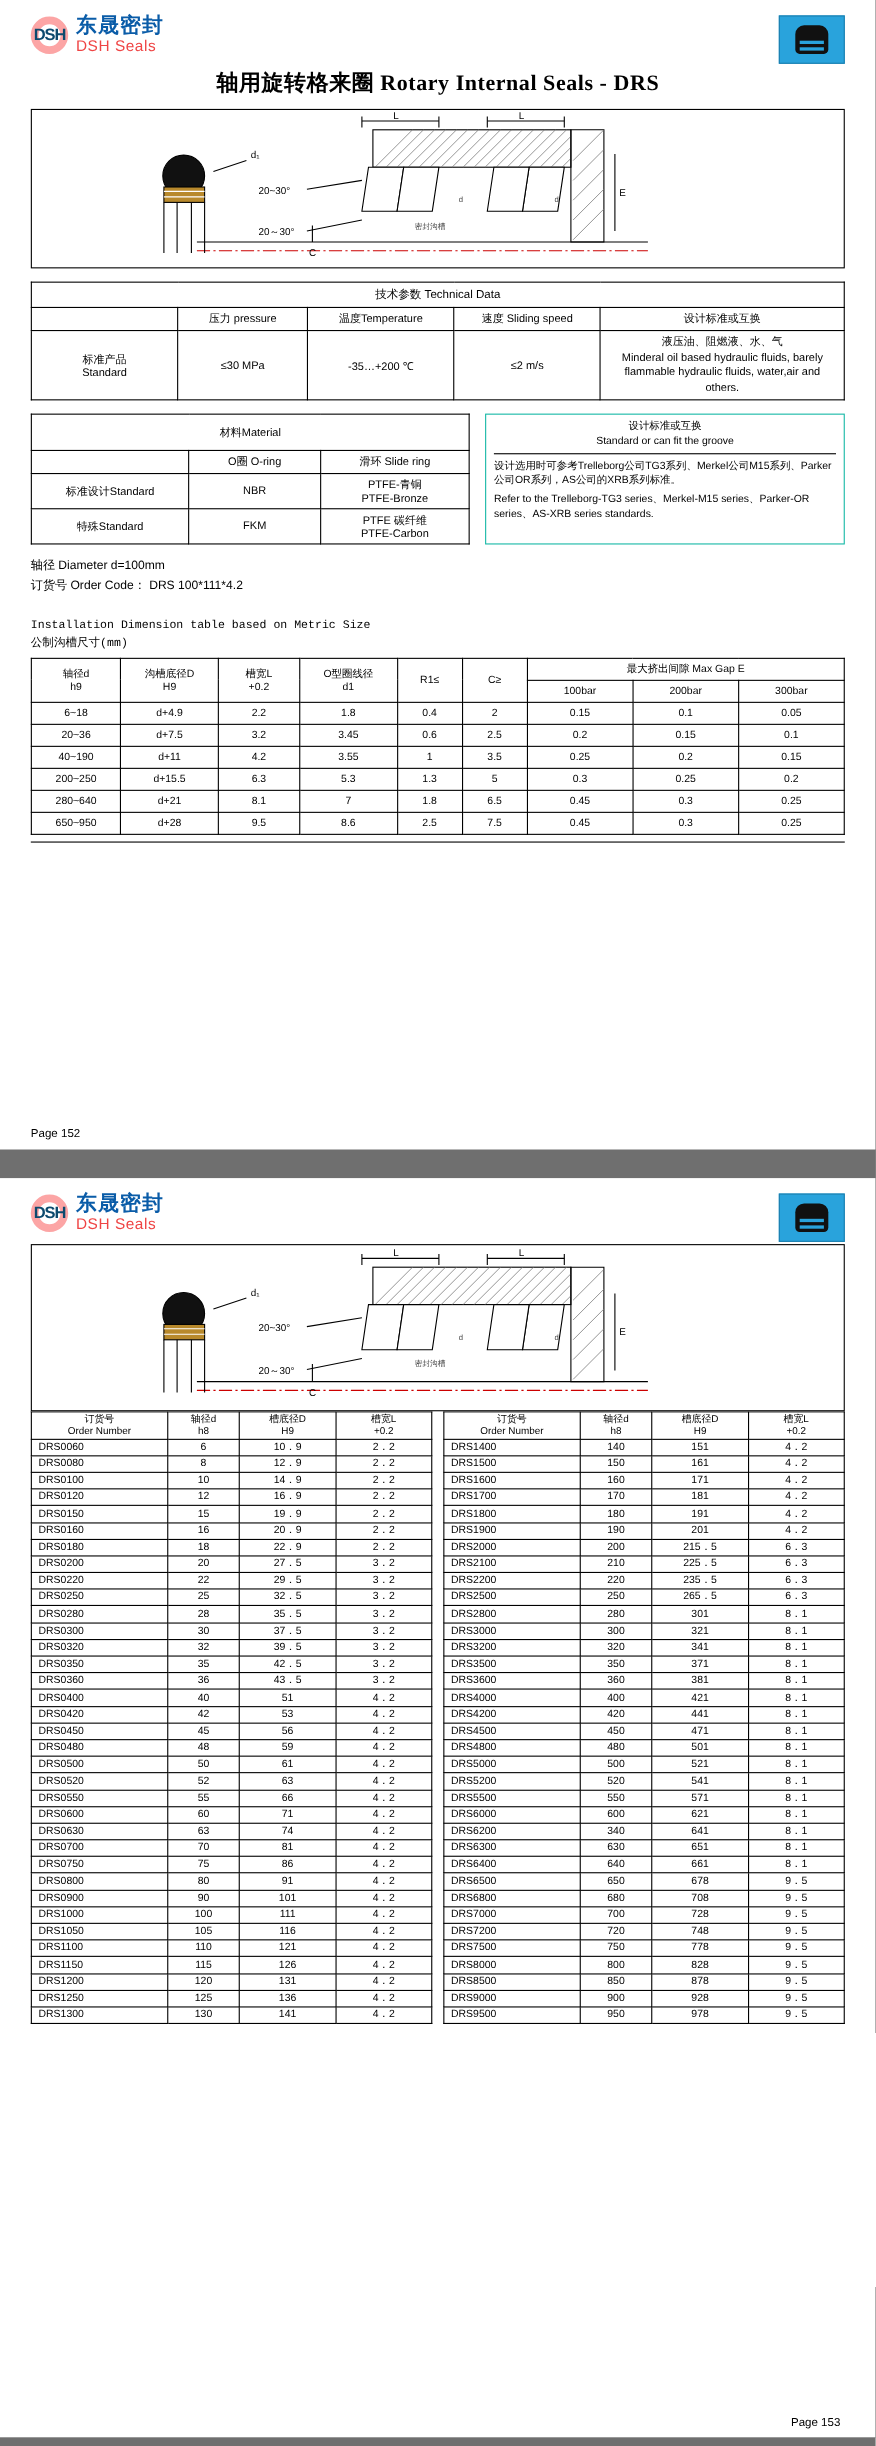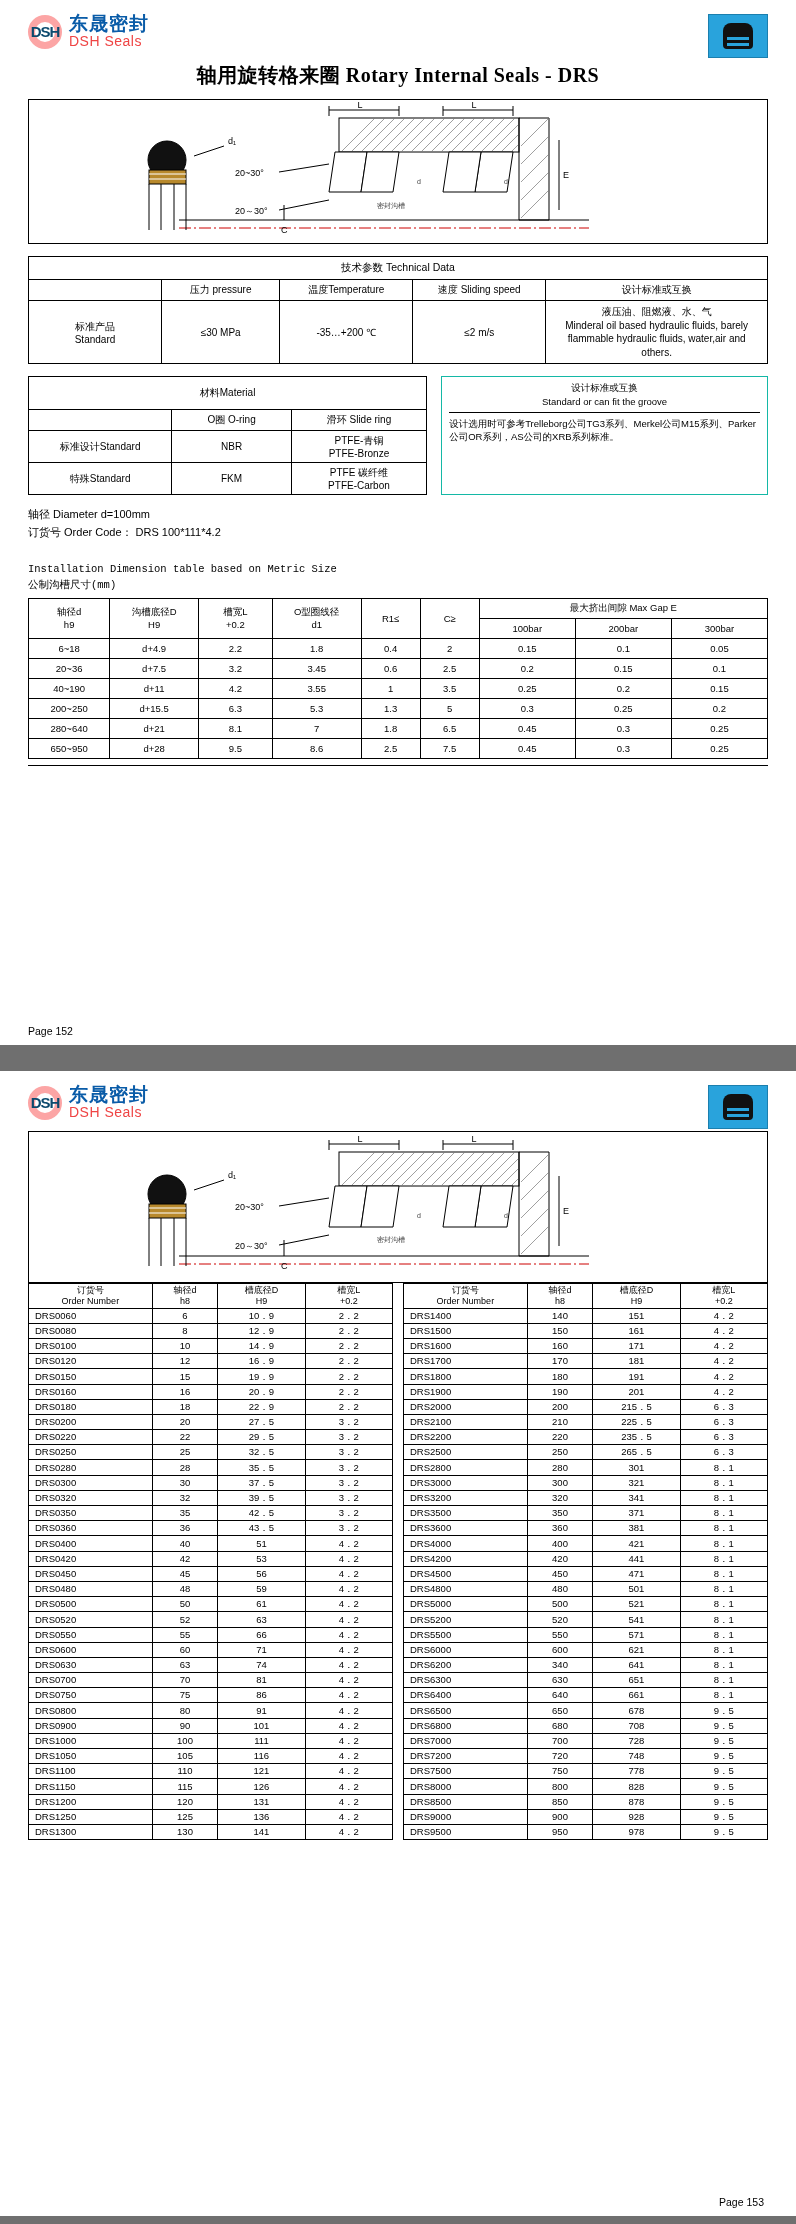--- a/index.html
+++ b/index.html
@@ -247,20 +247,21 @@
       </tr>
     </tbody>
       </table>
 
     <div class="std">
       <div class="sh">
         <div>设计标准或互换</div>
         <div>Standard or can fit the groove</div>
       </div>
       <div>设计选用时可参考Trelleborg公司TG3系列、Merkel公司M15系列、Parker公司OR系列，AS公司的XRB系列标准。</div>
+      <div style="margin-top:3px">Refer to the Trelleborg-TG3 series、Merkel-M15 series、Parker-OR series、AS-XRB series standards.</div>
     </div>
   </div>
 
   <div class="order">
     <div>轴径 Diameter  d=100mm</div>
     <div>订货号 Order Code：   DRS 100*111*4.2</div>
   </div>
 
   <div class="instl">
     <div>Installation Dimension table based on Metric Size</div>

